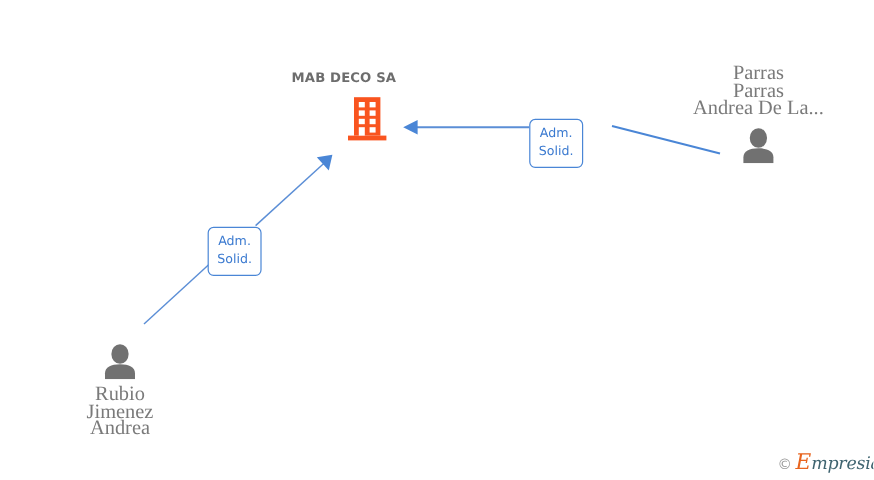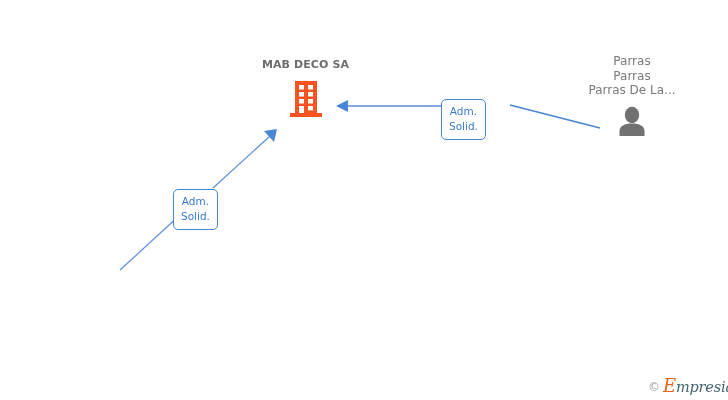--- a/index.html
+++ b/index.html
@@ -22,21 +22,21 @@
     width: 728px;
     height: 400px;
   }
 
   
   .company-node {
     position: absolute;
     left: 243px;
     top: 58px;
     width: 125px;
-    text-align: center;
+    text-align: left;
   }
   .company-name {
     font-size: 11px;
     font-weight: bold;
     color: #6d6d6d;
     letter-spacing: 0.1px;
     line-height: 13px;
     white-space: nowrap;
   }
   .company-icon-wrap {
@@ -55,23 +55,24 @@
   }
   .person-node.right {
     left: 573px;
     top: 54px;
   }
   .person-node.left {
     left: 41px;
     top: 284px;
   }
   .person-label {
-    font-size: 12px;
+    font-size: 17px;
     color: #7a7a7a;
     line-height: 14.5px;
+    font-family: Liberation Serif, serif;
   }
   .person-label div { white-space: nowrap; }
   .person-icon-wrap {
     height: 32px;
     display: flex;
     justify-content: center;
     align-items: flex-end;
   }
   .person-node.right .person-icon-wrap { margin-top: 6px; }
   .person-node.left  .person-icon-wrap { margin-bottom: 5px; }
@@ -158,30 +159,43 @@
         <rect x="10" y="26" width="5" height="7" fill="#ffffff"></rect>
         <rect x="19" y="26" width="5" height="4.5" fill="#ffffff"></rect>
       </svg>
     </div>
   </div>
 
   <div class="person-node right">
     <div class="person-label">
       <div>Parras</div>
       <div>Parras</div>
-      <div>Parras De La...</div>
+      <div>Andrea De La...</div>
     </div>
     <div class="person-icon-wrap">
       <svg width="32" height="30" viewBox="0 0 32 30" xmlns="http://www.w3.org/2000/svg">
         <ellipse cx="16" cy="9" rx="7.2" ry="8.2" fill="#717171"></ellipse>
         <path d="M 3.5 30 L 3.5 25 C 3.5 20 8.5 17.5 16 17.5 C 23.5 17.5 28.5 20 28.5 25 L 28.5 30 Z" fill="#717171"></path>
       </svg>
     </div>
   </div>
 
+  <div class="person-node left">
+    <div class="person-icon-wrap">
+      <svg width="32" height="30" viewBox="0 0 32 30" xmlns="http://www.w3.org/2000/svg">
+        <ellipse cx="16" cy="9" rx="7.2" ry="8.2" fill="#717171"></ellipse>
+        <path d="M 3.5 30 L 3.5 25 C 3.5 20 8.5 17.5 16 17.5 C 23.5 17.5 28.5 20 28.5 25 L 28.5 30 Z" fill="#717171"></path>
+      </svg>
+    </div>
+    <div class="person-label">
+      <div>Rubio</div>
+      <div>Jimenez</div>
+      <div>Andrea</div>
+    </div>
+  </div>
 
   <div class="edge-label l1">
     <div>Adm.</div>
     <div>Solid.</div>
   </div>
 
   <div class="edge-label l2">
     <div>Adm.</div>
     <div>Solid.</div>
   </div>

